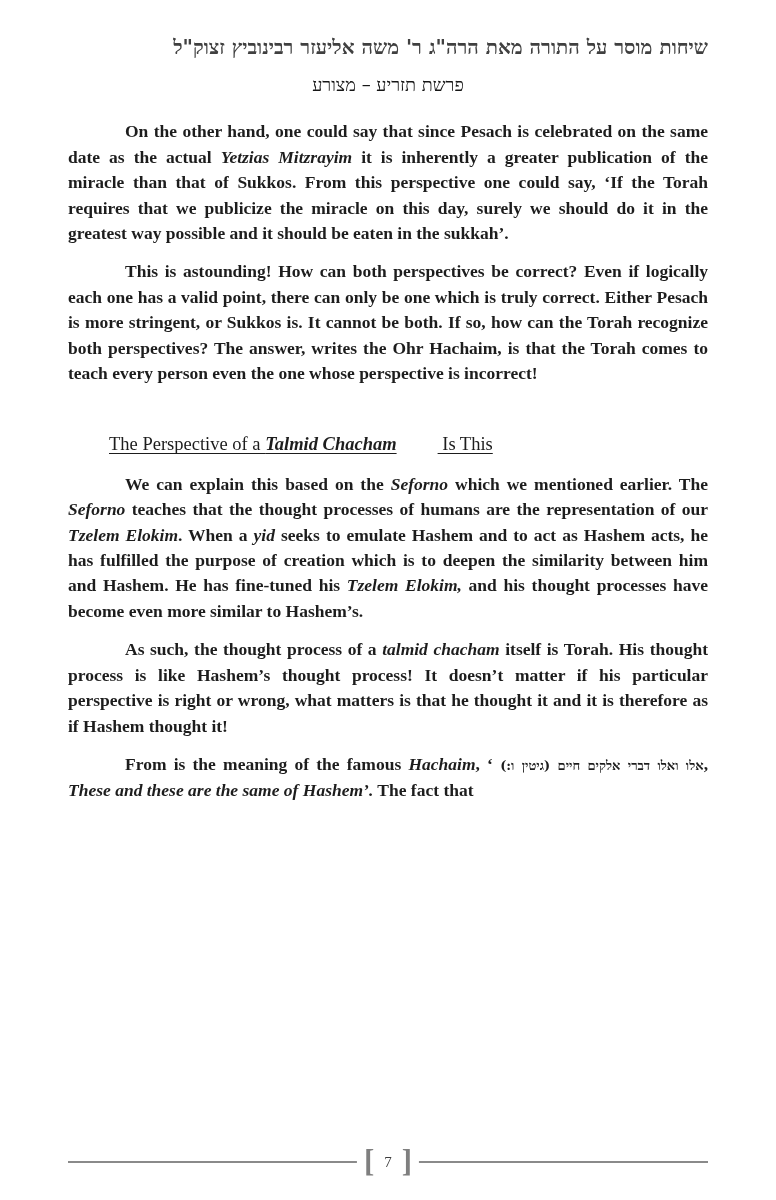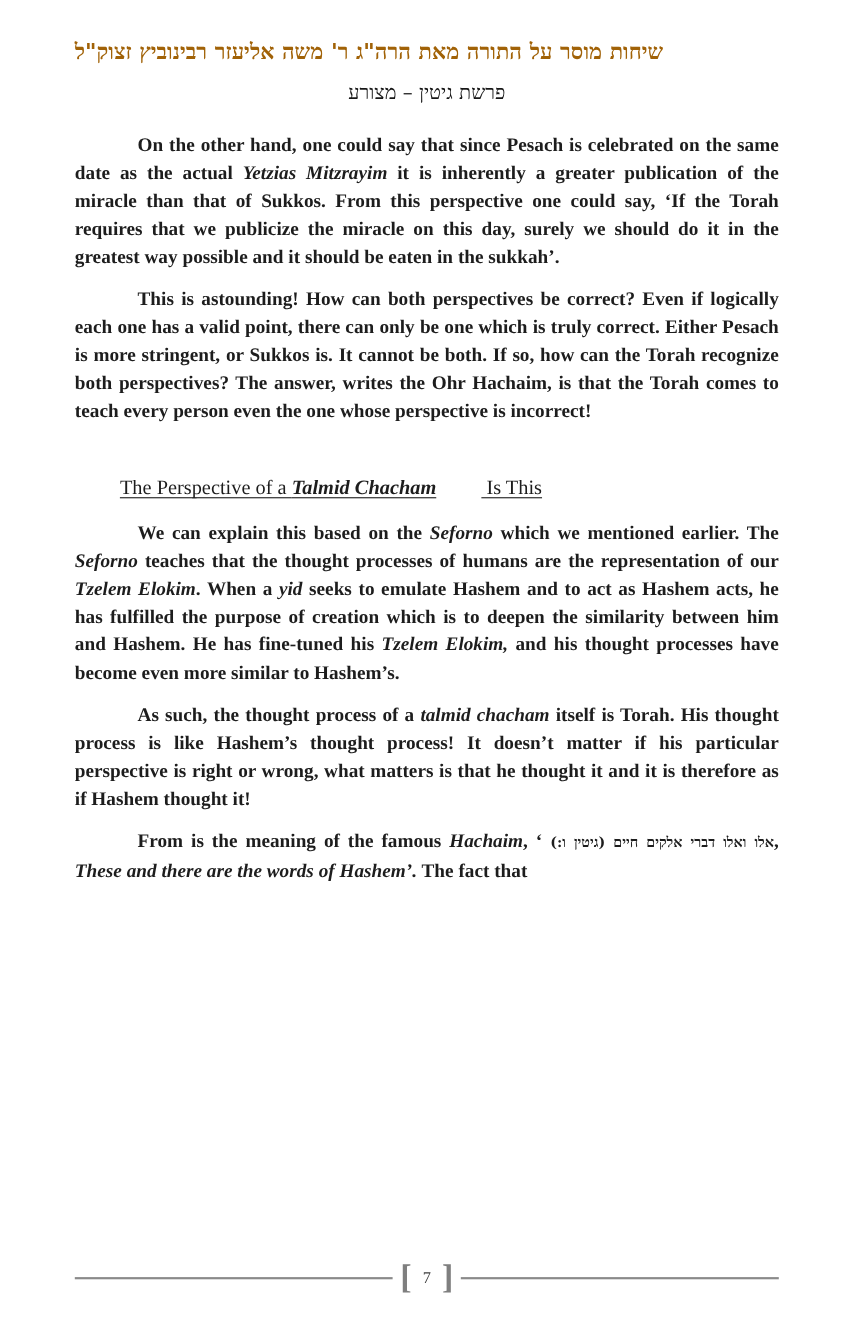--- a/index.html
+++ b/index.html
@@ -4,23 +4,23 @@
 <style>
   html, body { margin:0; padding:0; }
   body {
     width:776px; height:1200px; background:#ffffff;
     font-family:"Liberation Serif", serif; color:#1d1d1d;
   }
   .page { position:relative; width:776px; height:1200px; overflow:hidden; background:#ffffff; }
   .content { position:absolute; left:68px; top:0; width:640px; }
 
   .hebrew-title {
-    margin:34px 0 0; text-align:left;
+    margin:34px 0 0; text-align:right;
     font-family:"DejaVu Serif", serif;
-    font-size:20px; font-weight:700; line-height:1.3; color:#a16207;
+    font-size:20px; font-weight:700; line-height:1.3; color:#404040;
   }
   .hebrew-subtitle {
     margin:13px 0 0; text-align:center;
     font-family:"DejaVu Serif", serif;
     font-size:18px; font-weight:400; line-height:1.3; color:#161616;
   }
 
   .doc-body {
     margin-top:23px;
     font-size:17.5px; line-height:25.4px;
@@ -61,30 +61,30 @@
     font-size:15px; color:#3c3c3c;
   }
 </style>
 </head>
 <body>
 
 <div class="page">
   <div class="content">
     <header>
       <h1 class="hebrew-title" dir="rtl">שיחות מוסר על התורה מאת הרה"ג ר' משה אליעזר רבינוביץ זצוק"ל</h1>
-      <h2 class="hebrew-subtitle" dir="rtl">פרשת גיטין – מצורע</h2>
+      <h2 class="hebrew-subtitle" dir="rtl">פרשת תזריע – מצורע</h2>
     </header>
 
     <main class="doc-body" id="doc-body">
         <p class="paragraph"><span class="seg n">On the other hand, one could say that since Pesach is celebrated on the same date as the actual </span><span class="seg i">Yetzias Mitzrayim</span><span class="seg n"> it is inherently a greater publication of the miracle than that of Sukkos. From this perspective one could say, ‘If the Torah requires that we publicize the miracle on this day, surely we should do it in the greatest way possible and it should be eaten in the sukkah’.</span></p>
         <p class="paragraph"><span class="seg n">This is astounding! How can both perspectives be correct? Even if logically each one has a valid point, there can only be one which is truly correct. Either Pesach is more stringent, or Sukkos is. It cannot be both. If so, how can the Torah recognize both perspectives? The answer, writes the Ohr Hachaim, is that the Torah comes to teach every person even the one whose perspective is incorrect!</span></p>
         <div class="heading"><span class="seg b">The Perspective of a </span><span class="seg bi">Talmid Chacham</span><span class="seg b"> Is This</span></div>
         <p class="paragraph"><span class="seg n">We can explain this based on the </span><span class="seg i">Seforno</span><span class="seg n"> which we mentioned earlier. The </span><span class="seg i">Seforno</span><span class="seg n"> teaches that the thought processes of humans are the representation of our </span><span class="seg i">Tzelem Elokim</span><span class="seg n">. When a </span><span class="seg i">yid</span><span class="seg n"> seeks to emulate Hashem and to act as Hashem acts, he has fulfilled the purpose of creation which is to deepen the similarity between him and Hashem. He has fine-tuned his </span><span class="seg i">Tzelem Elokim,</span><span class="seg n"> and his thought processes have become even more similar to Hashem’s.</span></p>
         <p class="paragraph"><span class="seg n">As such, the thought process of a </span><span class="seg i">talmid chacham</span><span class="seg n"> itself is Torah. His thought process is like Hashem’s thought process! It doesn’t matter if his particular perspective is right or wrong, what matters is that he thought it and it is therefore as if Hashem thought it!</span></p>
-        <p class="paragraph"><span class="seg n">From is the meaning of the famous </span><span class="seg i">Hachaim</span><span class="seg n">, ‘ </span><span class="seg he" dir="rtl">אלו ואלו דברי אלקים חיים (גיטין ו:)</span><span class="seg n">, </span><span class="seg i">These and there are the words of Hashem’.</span><span class="seg n"> The fact that</span></p>
+        <p class="paragraph"><span class="seg n">From is the meaning of the famous </span><span class="seg i">Hachaim</span><span class="seg n">, ‘ </span><span class="seg he" dir="rtl">אלו ואלו דברי אלקים חיים (גיטין ו:)</span><span class="seg n">, </span><span class="seg i">These and these are the same of Hashem’.</span><span class="seg n"> The fact that</span></p>
       </main>
   </div>
 
   <footer class="footer">
     <div class="footer-rule"></div>
     <div class="pagenum-wrap">
       <span class="bracket">[</span>
       <span class="pagenum">7</span>
       <span class="bracket">]</span>
     </div>

